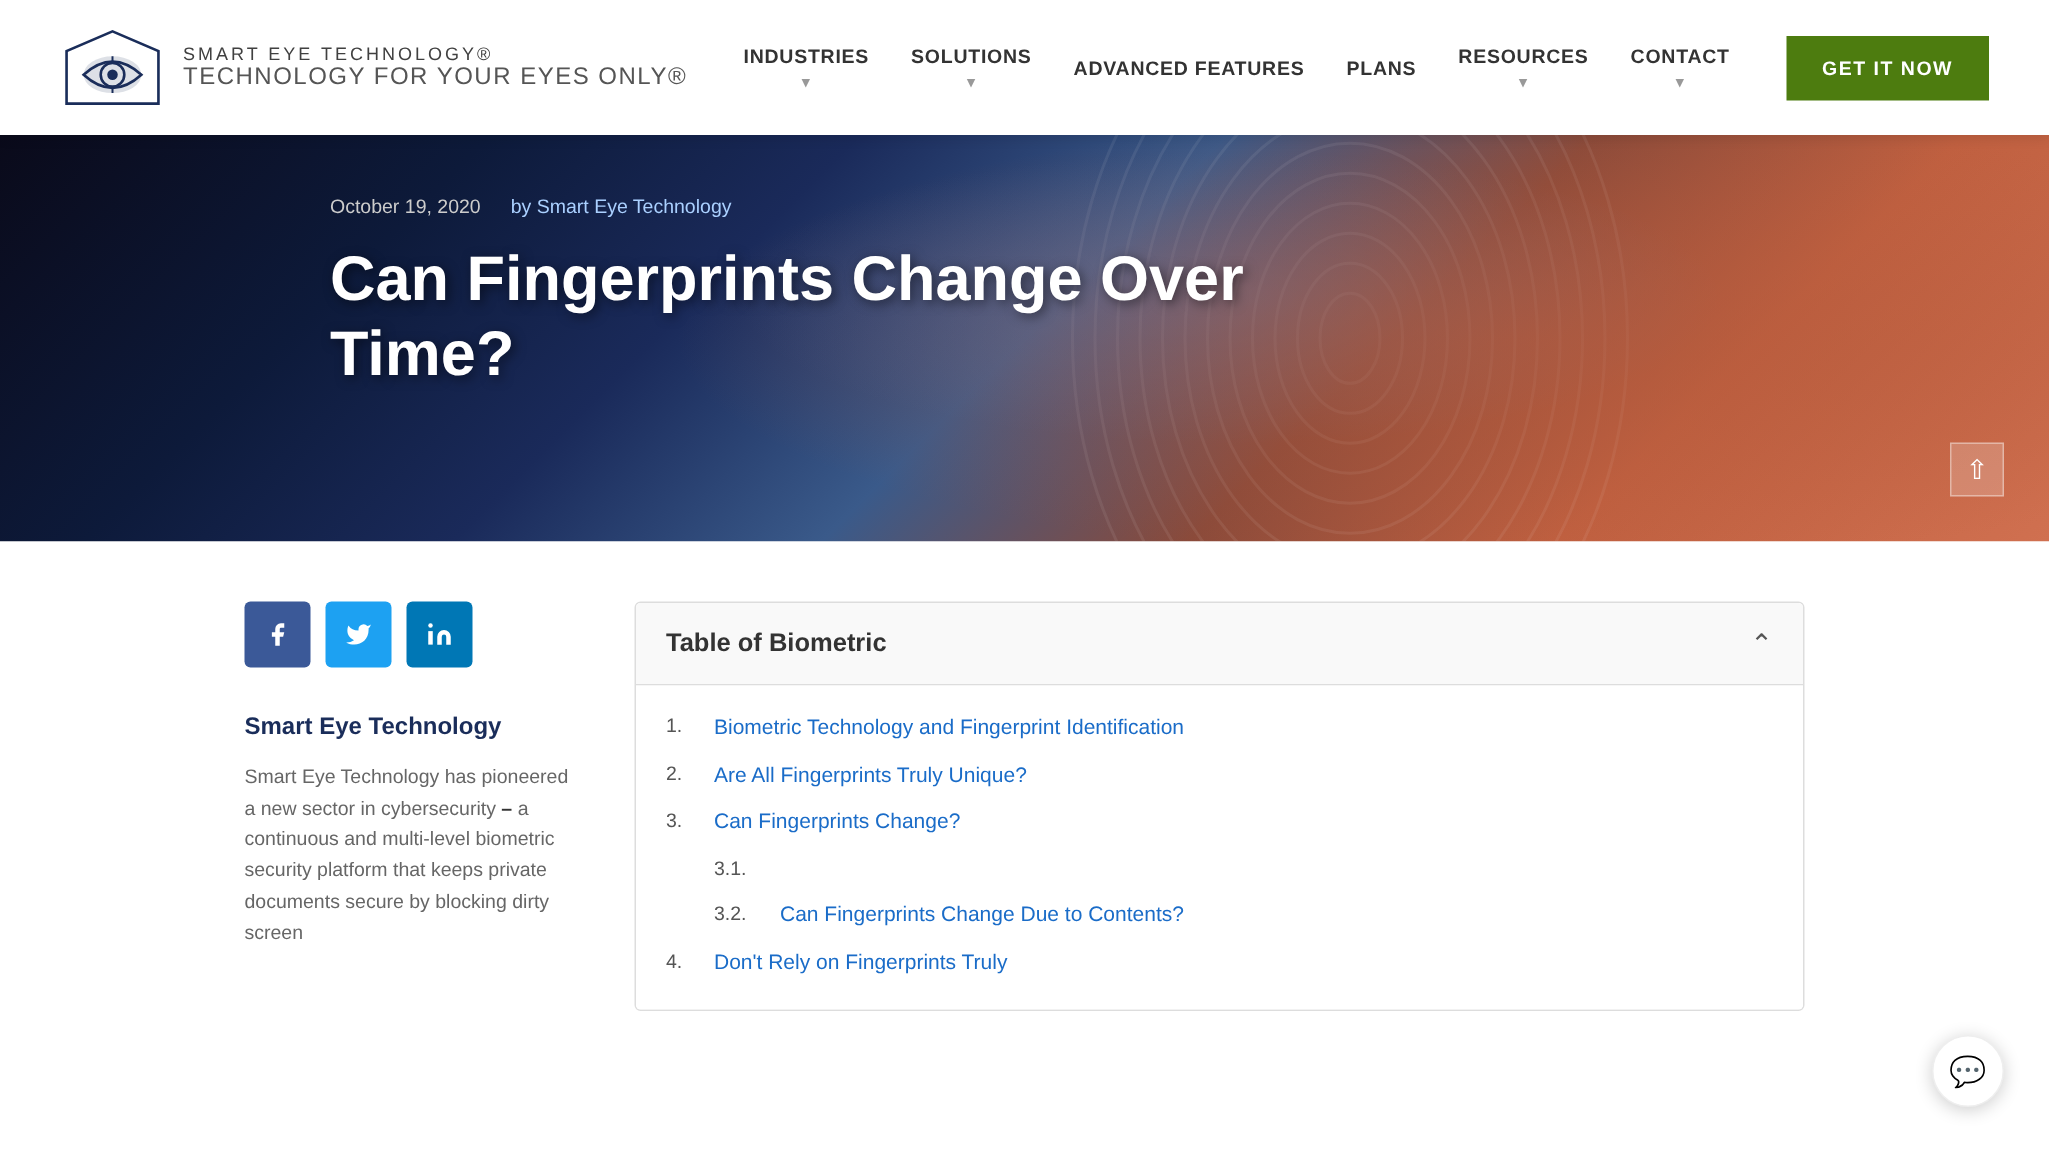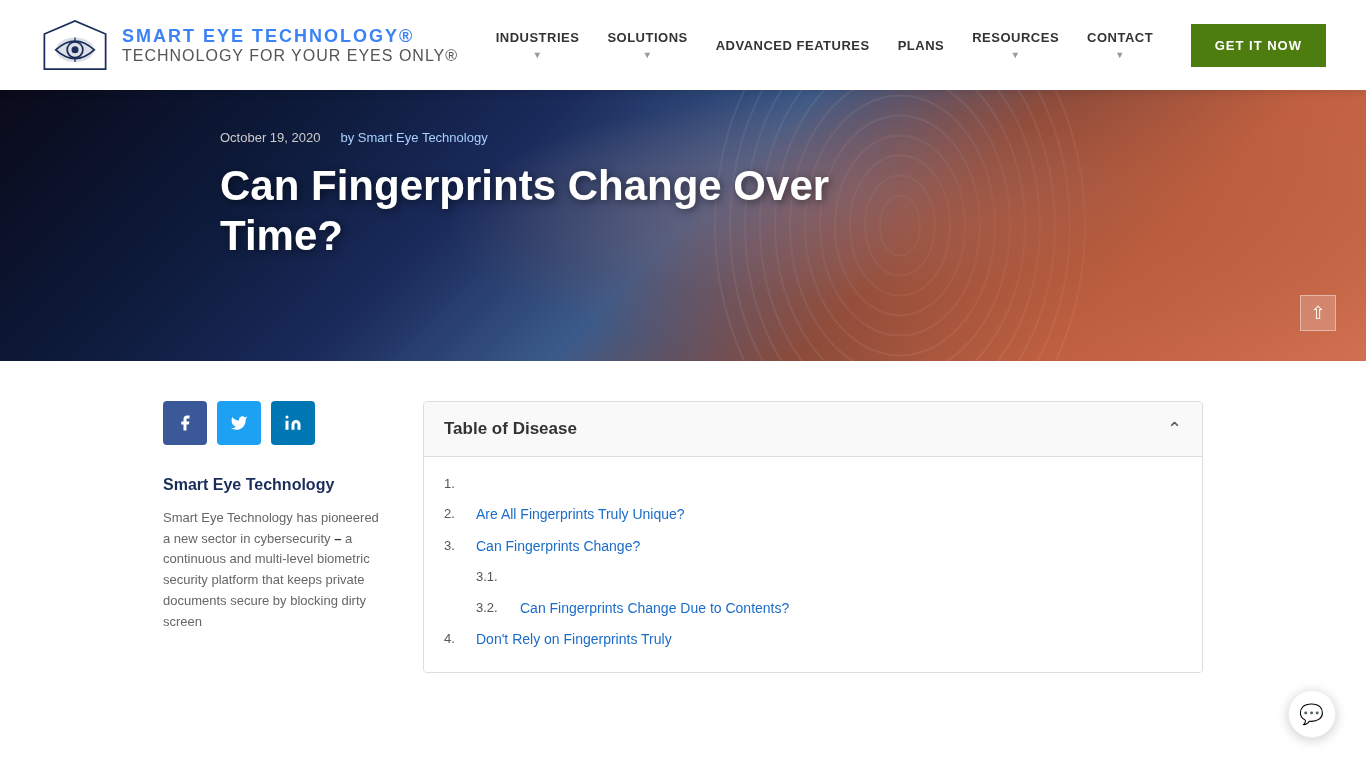--- a/index.html
+++ b/index.html
@@ -24,23 +24,23 @@
     }
     .logo-icon {
       width: 70px;
       height: 60px;
     }
     .logo-text {
       display: flex;
       flex-direction: column;
     }
     .logo-brand {
-      font-size: 18px;
-      font-weight: 700;
-      color: #3b82f6;
+      font-size: 12px;
+      font-weight: 400;
+      color: #404040;
       letter-spacing: 2px;
       text-transform: uppercase;
     }
     .logo-tagline {
       font-size: 16px;
       color: #555;
       letter-spacing: 1px;
       text-transform: uppercase;
       text-align: center;
     }
@@ -392,27 +392,28 @@
       <div class="author-name">Smart Eye Technology</div>
       <p class="author-bio">
         <span>Smart Eye Technology has pioneered a new sector in cybersecurity</span><span class="dash"> – </span><span>a continuous and multi-level biometric security platform that keeps private documents secure by blocking dirty screen</span>
       </p>
     </div>
   </aside>
 
   <div class="toc-container">
     <div class="toc-box">
       <div class="toc-header">
-        <span class="toc-title">Table of Disease</span>
+        <span class="toc-title">Table of Biometric</span>
         <span class="toc-toggle">⌃</span>
       </div>
       <div class="toc-list">
 
         <div class="toc-item">
           <span class="toc-num">1.</span>
+          <span class="toc-item-text">Biometric Technology and Fingerprint Identification</span>
         </div>
 
         <div class="toc-item">
           <span class="toc-num">2.</span>
           <span class="toc-item-text">Are All Fingerprints Truly Unique?</span>
         </div>
 
         <div class="toc-item">
           <span class="toc-num">3.</span>
           <span class="toc-item-text">Can Fingerprints Change?</span>

